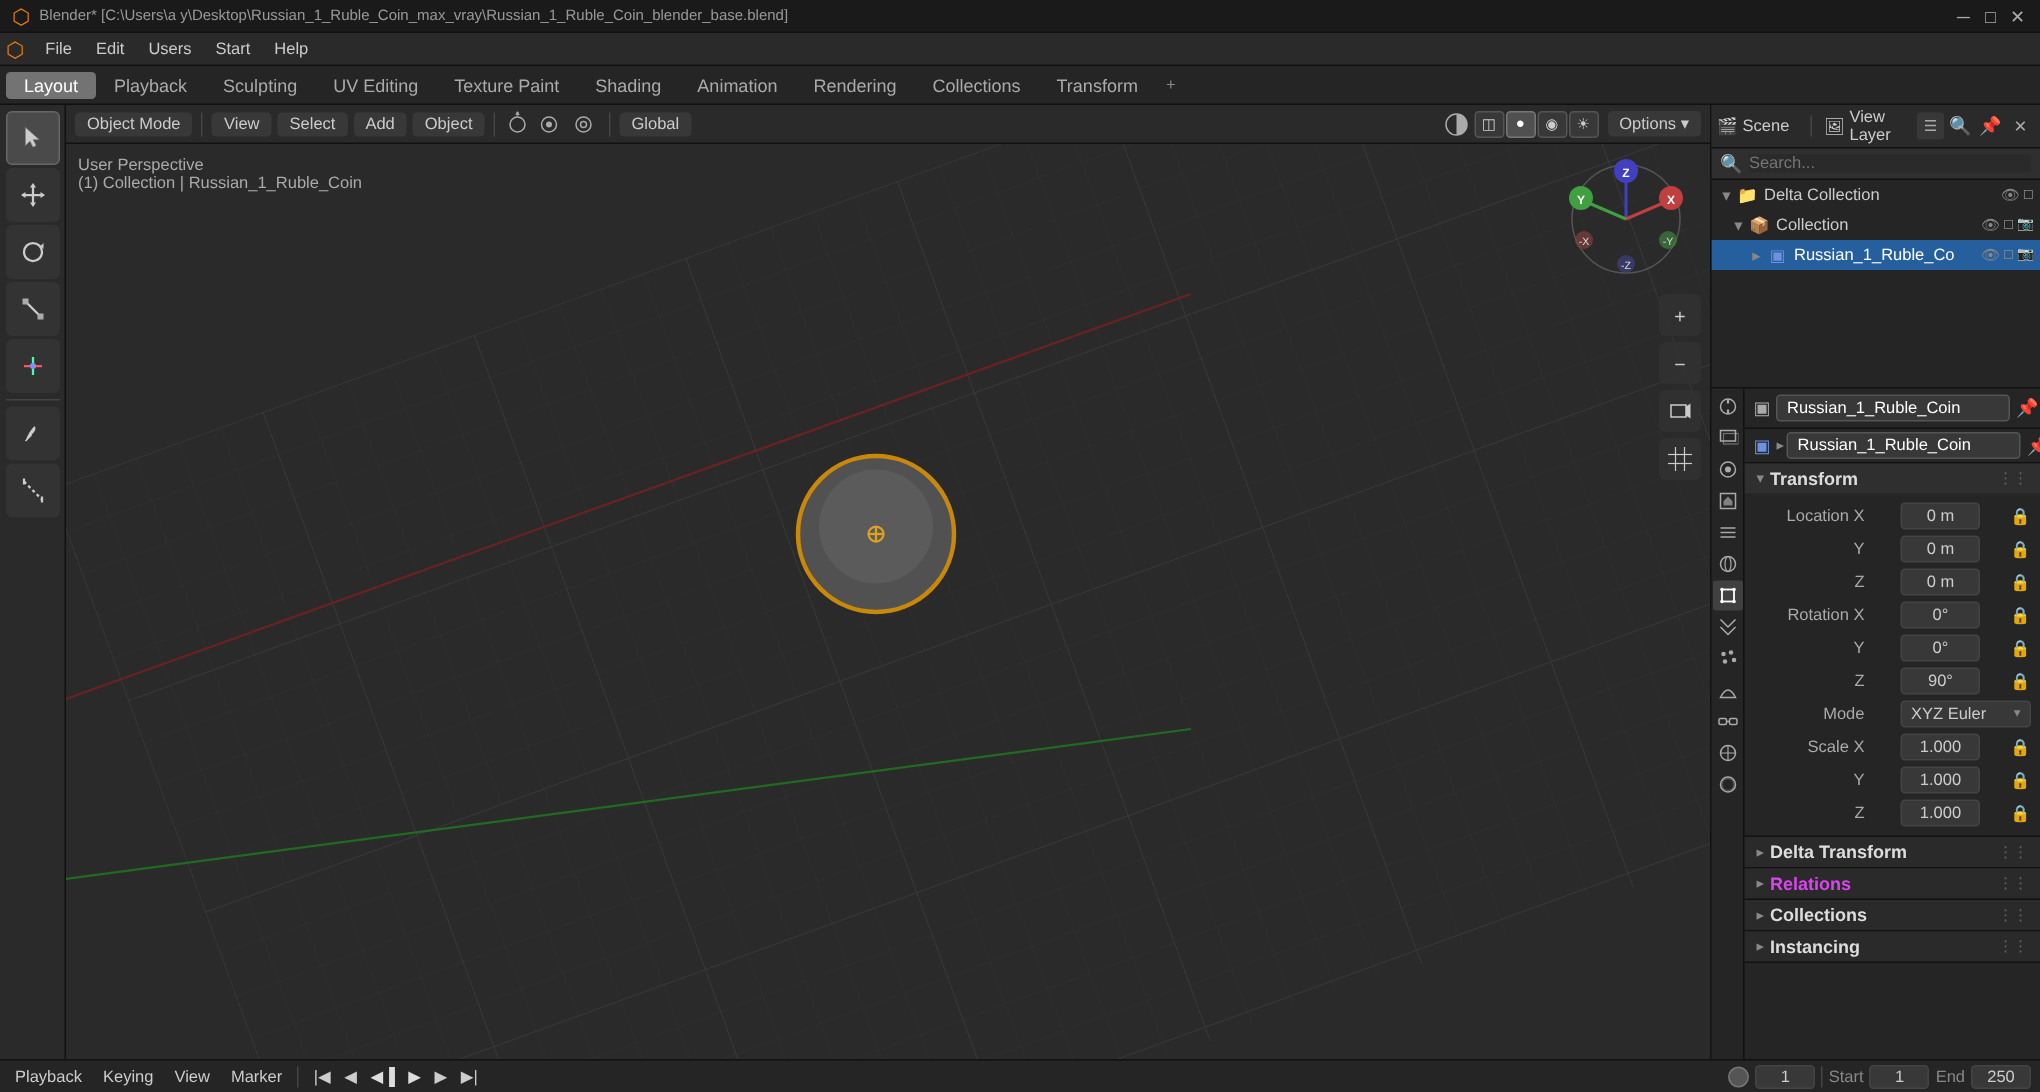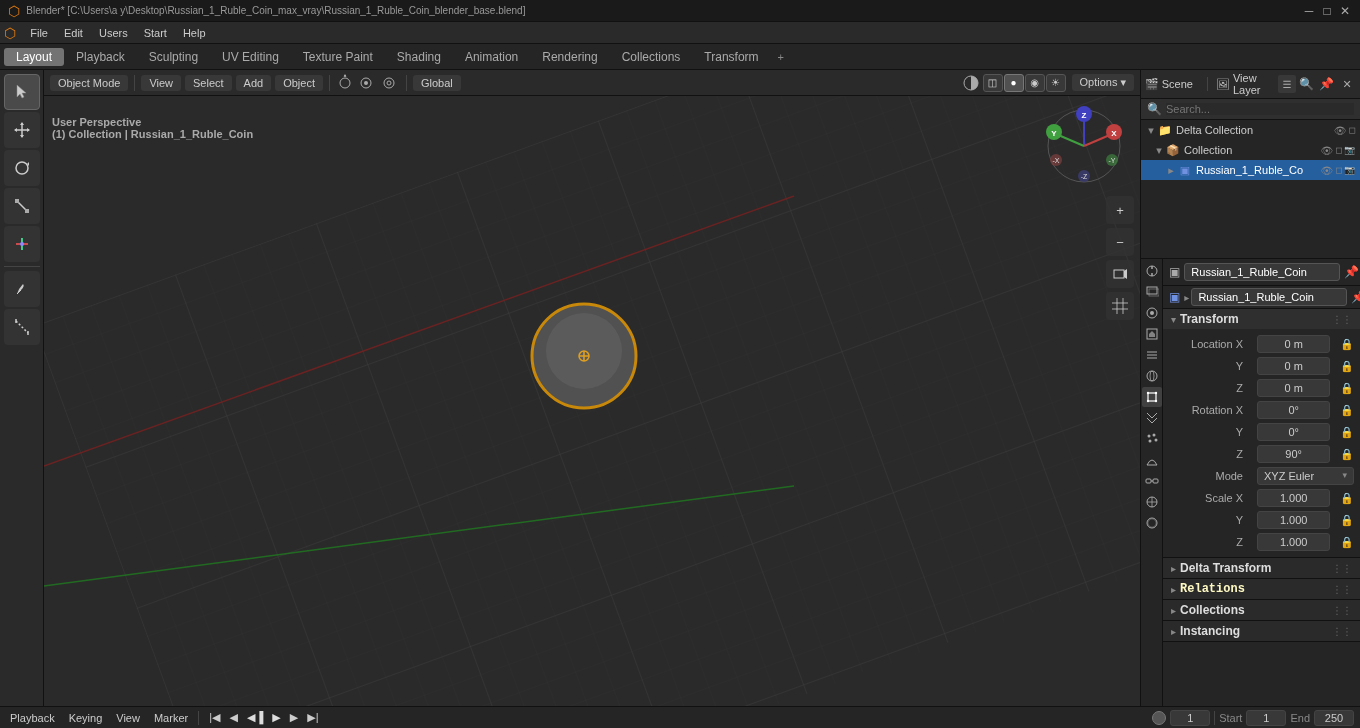--- a/index.html
+++ b/index.html
@@ -35,21 +35,21 @@
     .vp-btn { background: #383838; border: none; color: #ccc; padding: 2px 8px; border-radius: 3px; cursor: pointer; font-size: 11px; }
     .vp-header-sep { width: 1px; height: 16px; background: #444; margin: 0 2px; }
 
     
     #viewport-canvas { position: absolute; top: 26px; left: 0; right: 0; bottom: 0; background: #2a2a2a; overflow: hidden; }
 
     
     #grid-svg { position: absolute; top: 0; left: 0; width: 100%; height: 100%; }
 
     
-    #viewport-info { position: absolute; top: 20px; left: 8px; color: #aaa; font-size: 11px; pointer-events: none; font-weight: bold; }
+    #viewport-info { position: absolute; top: 8px; left: 8px; color: #aaa; font-size: 11px; pointer-events: none; }
 
     
     #nav-gizmo { position: absolute; top: 10px; right: 16px; width: 80px; height: 80px; }
 
     
     #right-gizmos { position: absolute; right: 6px; top: 100px; display: flex; flex-direction: column; gap: 4px; }
     .gizmo-btn { width: 28px; height: 28px; background: rgba(50,50,50,0.8); border-radius: 4px; display: flex; align-items: center; justify-content: center; cursor: pointer; color: #ccc; font-size: 13px; }
 
     
     #right-panel { width: 220px; background: #252525; border-left: 1px solid #111; display: flex; flex-direction: column; }
@@ -73,21 +73,21 @@
     #obj-name-row { padding: 4px 6px; display: flex; align-items: center; gap: 4px; border-bottom: 1px solid #111; }
     .obj-name-input { flex: 1; background: #383838; border: 1px solid #555; color: #fff; padding: 2px 6px; border-radius: 3px; font-size: 11px; }
     .obj-icon { color: #aaa; font-size: 12px; }
 
     
     .prop-section { border-bottom: 1px solid #111; }
     .prop-section-header { background: #2f2f2f; padding: 3px 8px; display: flex; align-items: center; gap: 4px; cursor: pointer; }
     .section-arrow { color: #888; font-size: 10px; }
     .section-title { font-size: 12px; color: #ddd; font-weight: bold; }
     .prop-rows { padding: 4px 0; }
-    .prop-row { display: flex; align-items: center; padding: 2px 6px; gap: 8px; }
+    .prop-row { display: flex; align-items: center; padding: 2px 6px; gap: 18px; }
     .prop-label { width: 80px; color: #aaa; font-size: 11px; text-align: right; padding-right: 6px; }
     .prop-value { flex: 1; background: #383838; border: 1px solid #444; color: #ccc; padding: 2px 6px; border-radius: 3px; font-size: 11px; text-align: center; cursor: text; }
     .prop-lock { color: #666; font-size: 11px; cursor: pointer; margin-left: 2px; }
 
     
     #timeline { height: 22px; background: #252525; display: flex; align-items: center; padding: 0 6px; gap: 6px; border-top: 1px solid #111; }
     .timeline-btn { background: none; border: none; color: #ccc; cursor: pointer; padding: 2px 4px; font-size: 11px; border-radius: 3px; }
     .frame-input { width: 40px; background: #383838; border: 1px solid #444; color: #ccc; text-align: center; padding: 1px 3px; border-radius: 3px; font-size: 11px; }
     .timeline-sep { width: 1px; height: 14px; background: #444; }
 
@@ -589,21 +589,21 @@
         </div>
 
         <div class="collapsed-section">
           <span class="section-arrow">▸</span>
           <span class="section-title" style="font-size:12px;color:#ddd;margin-left:4px;">Delta Transform</span>
           <span style="margin-left:auto;color:#666;font-size:10px;">⋮⋮</span>
         </div>
 
         <div class="collapsed-section">
           <span class="section-arrow">▸</span>
-          <span class="section-title" style="font-size:12px;color:#fef9c3;margin-left:4px;font-family:Liberation Mono, monospace;">Relations</span>
+          <span class="section-title" style="font-size:12px;color:#d946ef;margin-left:4px;">Relations</span>
           <span style="margin-left:auto;color:#666;font-size:10px;">⋮⋮</span>
         </div>
 
         <div class="collapsed-section">
           <span class="section-arrow">▸</span>
           <span class="section-title" style="font-size:12px;color:#ddd;margin-left:4px;">Collections</span>
           <span style="margin-left:auto;color:#666;font-size:10px;">⋮⋮</span>
         </div>
 
         <div class="collapsed-section">

